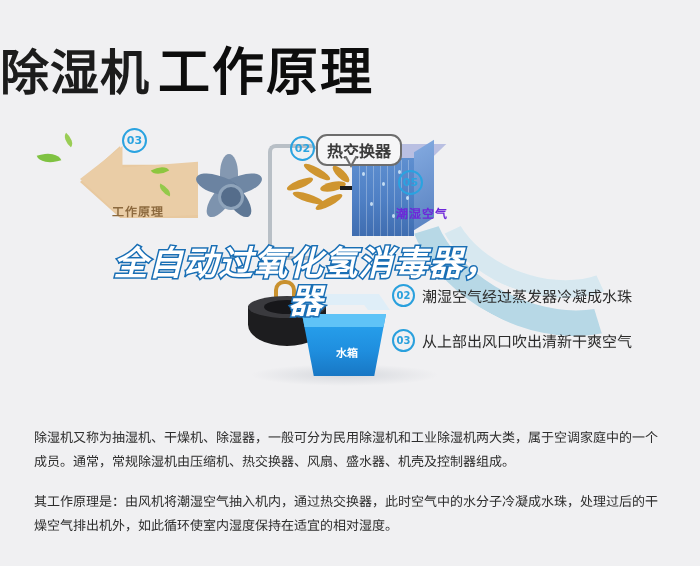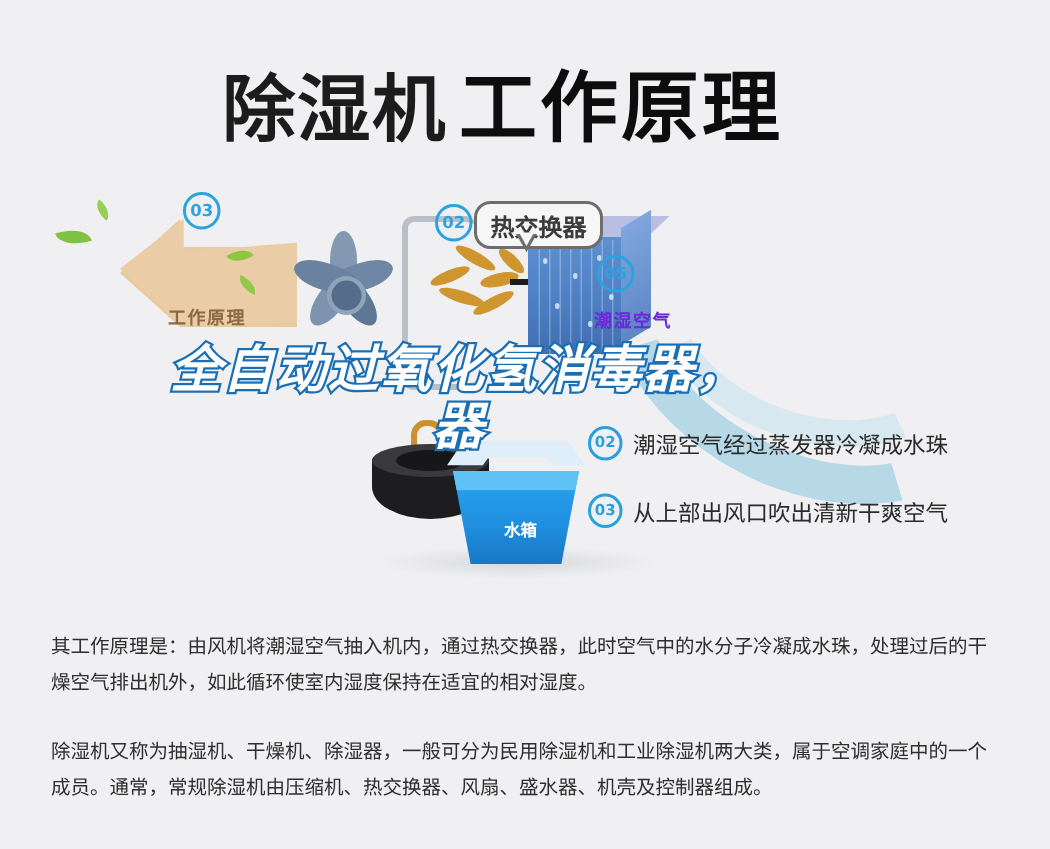--- a/index.html
+++ b/index.html
@@ -14,21 +14,20 @@
   
   .infographic{
     position:absolute;left:0;top:0;width:700px;height:404px;
     background:#f0f0f2;
     overflow:hidden;
   }
 
   
   .title-row{
     position:absolute;left:0;top:30px;width:670px;
-    text-align:center;
     white-space:nowrap;
   }
   .title-a{
     font-family:"DejaVu Sans","Liberation Sans",sans-serif;
     font-size:49px;font-weight:bold;color:#1c1c1c;
     letter-spacing:1px;
   }
   .title-b{
     font-family:"DejaVu Sans","Liberation Sans",sans-serif;
     font-size:52px;font-weight:bold;color:#0d0d0d;
@@ -183,21 +182,21 @@
     font-family:"DejaVu Sans",sans-serif;
   }
   .legend-text{
     margin-left:7px;font-size:15px;color:#2b2b2b;
     font-family:"DejaVu Serif","Liberation Serif",serif;
     white-space:nowrap;
   }
 
   
   .watermark{
-    position:absolute;left:0;top:228px;width:612px;
+    position:absolute;left:0;top:244px;width:612px;
     text-align:center;z-index:40;pointer-events:none;
   }
   .wm-line{
     font-family:"DejaVu Sans","Liberation Sans",sans-serif;
     font-size:34px;font-weight:bold;font-style:italic;
     color:#ffffff;
     -webkit-text-stroke:3px #1a6fb5;
     paint-order:stroke fill;
     letter-spacing:1px;
     line-height:38px;
@@ -324,15 +323,15 @@
   </div>
 
   <div class="watermark">
     <div class="wm-line">全自动过氧化氢消毒器，</div>
     <div class="wm-line">器</div>
   </div>
 
 </div>
 
 <div class="article">
+  <p class="para p1">除湿机又称为抽湿机、干燥机、除湿器，一般可分为民用除湿机和工业除湿机两大类，属于空调家庭中的一个成员。通常，常规除湿机由压缩机、热交换器、风扇、盛水器、机壳及控制器组成。</p>
   <p class="para p2">其工作原理是：由风机将潮湿空气抽入机内，通过热交换器，此时空气中的水分子冷凝成水珠，处理过后的干燥空气排出机外，如此循环使室内湿度保持在适宜的相对湿度。</p>
-  <p class="para p1">除湿机又称为抽湿机、干燥机、除湿器，一般可分为民用除湿机和工业除湿机两大类，属于空调家庭中的一个成员。通常，常规除湿机由压缩机、热交换器、风扇、盛水器、机壳及控制器组成。</p>
 </div>
 
 </body></html>

